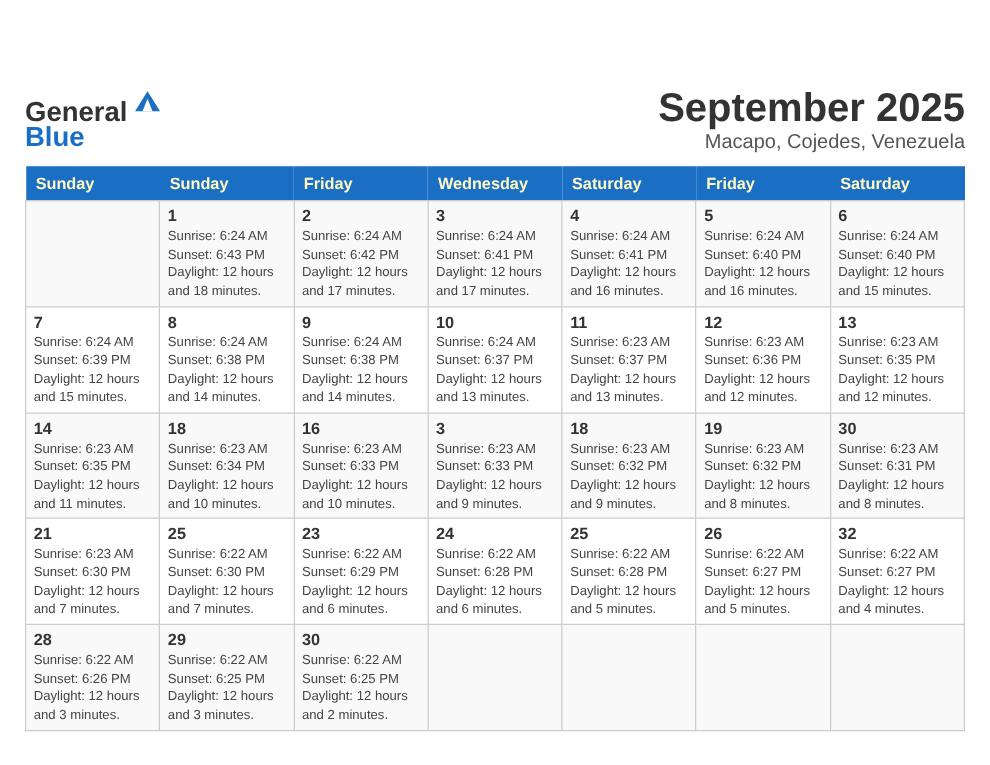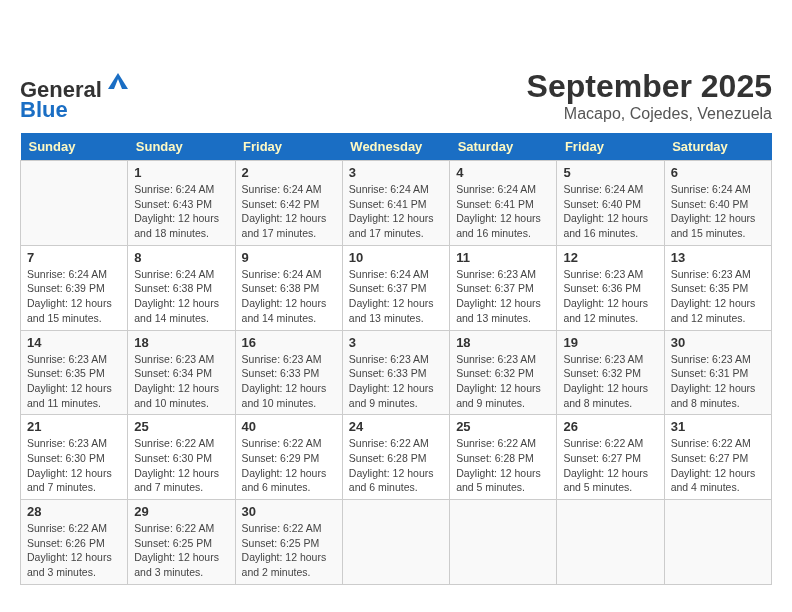--- a/index.html
+++ b/index.html
@@ -274,21 +274,21 @@
 and 7 minutes.</div>
         </td>
         <td>
           <span class="day-number">25</span>
           <div class="cell-info" style="white-space: pre-line;">Sunrise: 6:22 AM
 Sunset: 6:30 PM
 Daylight: 12 hours
 and 7 minutes.</div>
         </td>
         <td>
-          <span class="day-number">40</span>
+          <span class="day-number">23</span>
           <div class="cell-info" style="white-space: pre-line;">Sunrise: 6:22 AM
 Sunset: 6:29 PM
 Daylight: 12 hours
 and 6 minutes.</div>
         </td>
         <td>
           <span class="day-number">24</span>
           <div class="cell-info" style="white-space: pre-line;">Sunrise: 6:22 AM
 Sunset: 6:28 PM
 Daylight: 12 hours
@@ -302,21 +302,21 @@
 and 5 minutes.</div>
         </td>
         <td>
           <span class="day-number">26</span>
           <div class="cell-info" style="white-space: pre-line;">Sunrise: 6:22 AM
 Sunset: 6:27 PM
 Daylight: 12 hours
 and 5 minutes.</div>
         </td>
         <td>
-          <span class="day-number">31</span>
+          <span class="day-number">32</span>
           <div class="cell-info" style="white-space: pre-line;">Sunrise: 6:22 AM
 Sunset: 6:27 PM
 Daylight: 12 hours
 and 4 minutes.</div>
         </td>
       </tr>
       <tr>
         <td>
           <span class="day-number">28</span>
           <div class="cell-info" style="white-space: pre-line;">Sunrise: 6:22 AM

